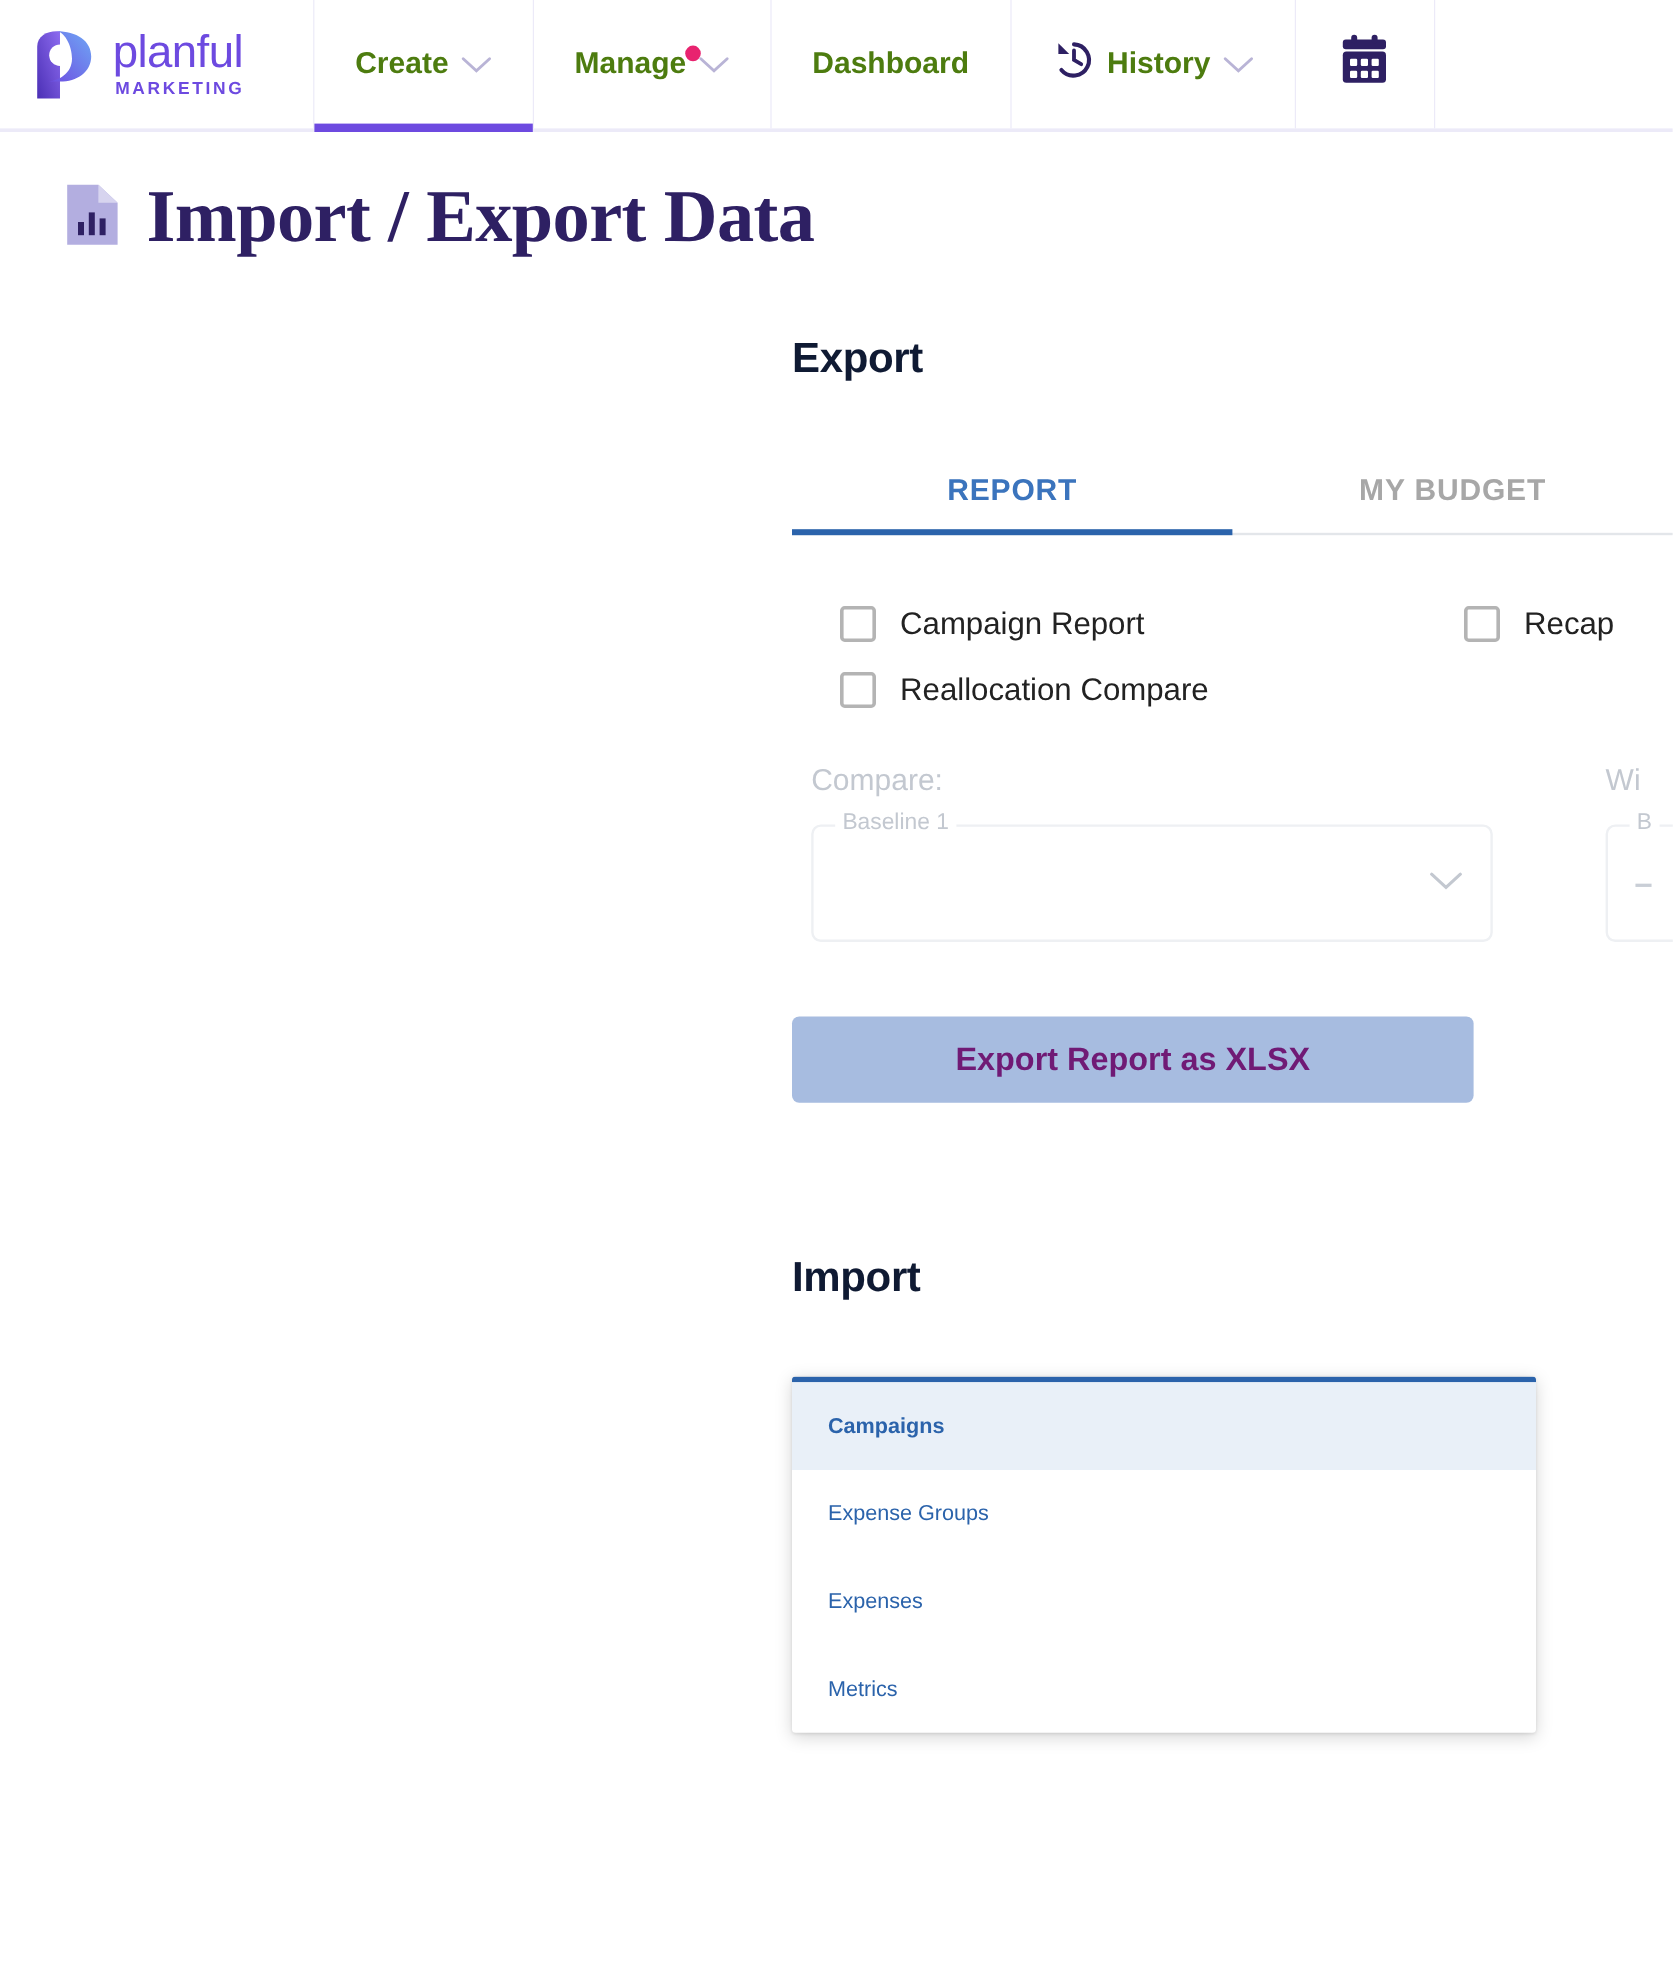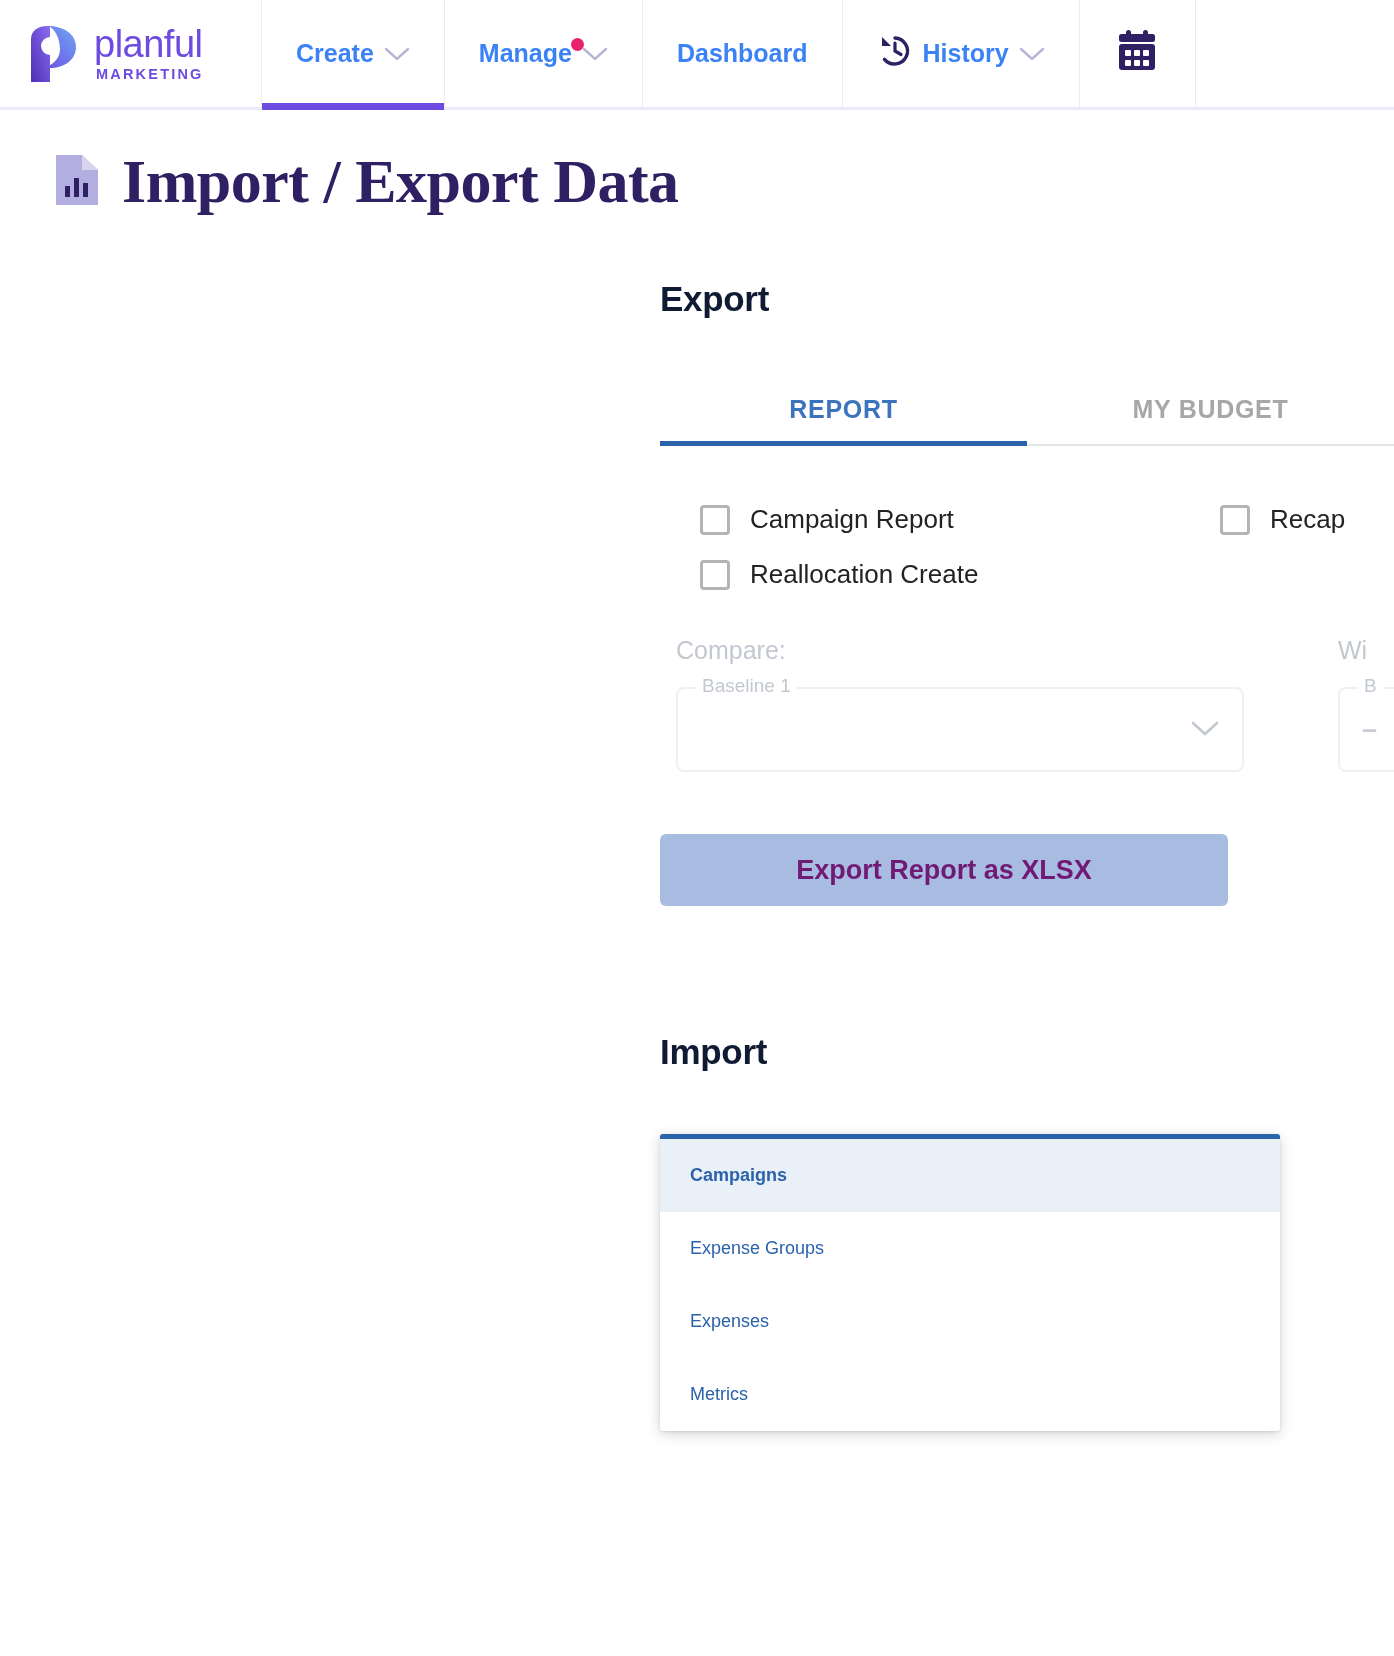--- a/index.html
+++ b/index.html
@@ -48,21 +48,21 @@
   .nav-item {
     position: relative;
     display: flex;
     align-items: center;
     justify-content: center;
     gap: 10px;
     padding: 0 34px;
     border-right: 1px solid #eceaf8;
     font-size: 25px;
     font-weight: 700;
-    color: #3b82f6;
+    color: #4d7c0f;
     white-space: nowrap;
     cursor: pointer;
   }
   .nav-item.active::after {
     content: "";
     position: absolute;
     left: 0; right: 0; bottom: -3px;
     height: 7px;
     background: #6d4ae0;
   }
@@ -176,21 +176,21 @@
     gap: 78px;
   }
   .compare-col { width: 568px; flex: none; margin-left: 16px; }
   .compare-label {
     font-size: 25px;
     color: #c3c8d0;
     margin-bottom: 22px;
   }
   .select-outline {
     position: relative;
-    height: 85px;
+    height: 98px;
     border: 2px solid #eef0f3;
     border-radius: 8px;
     display: flex;
     align-items: center;
     padding: 0 22px;
     cursor: pointer;
   }
   .select-legend {
     position: absolute;
     top: -14px;
@@ -363,21 +363,21 @@
     <label class="check-row">
       <span class="cbox"></span>
       <span class="check-label">Campaign Report</span>
     </label>
     <label class="check-row">
       <span class="cbox"></span>
       <span class="check-label">Recap</span>
     </label>
     <label class="check-row">
       <span class="cbox"></span>
-      <span class="check-label">Reallocation Create</span>
+      <span class="check-label">Reallocation Compare</span>
     </label>
   </div>
 
   <div class="compare-wrap">
     <div class="compare-col">
       <div class="compare-label">Compare:</div>
       <div class="select-outline">
         <span class="select-legend">Baseline 1</span>
         <span class="select-caret">
           <svg width="30" height="18" viewBox="0 0 30 18">

